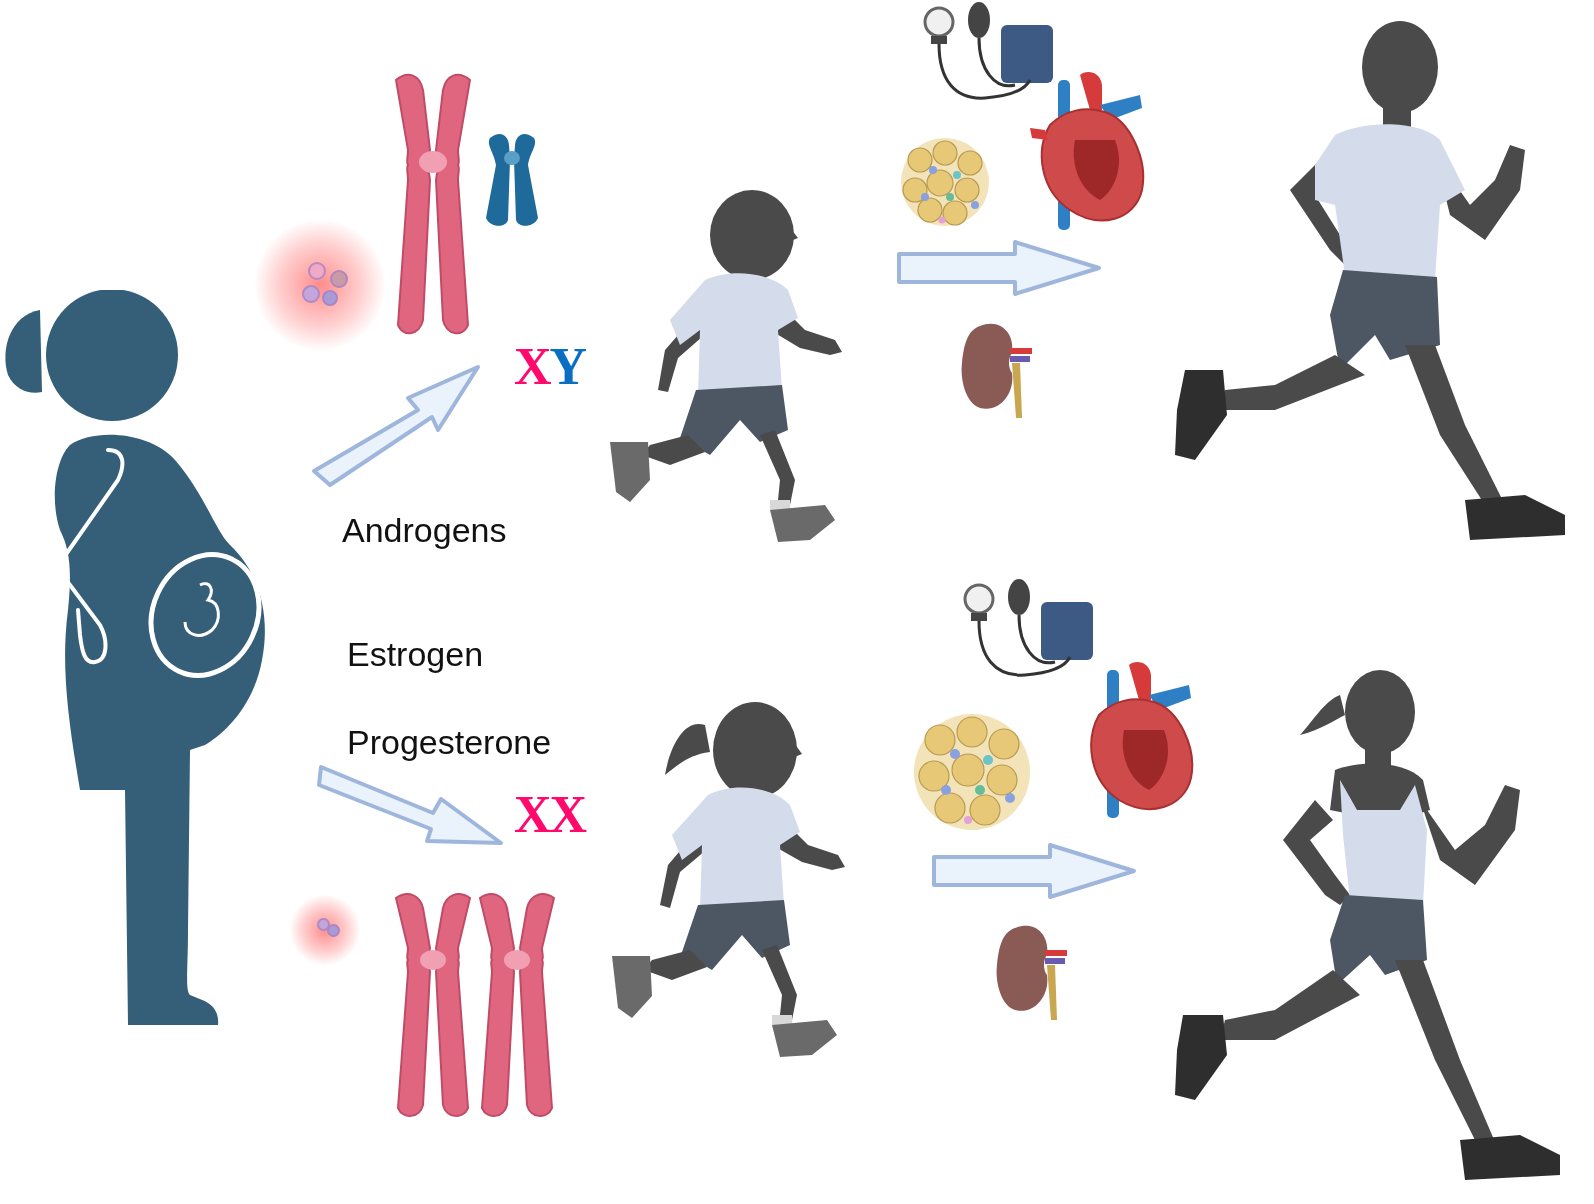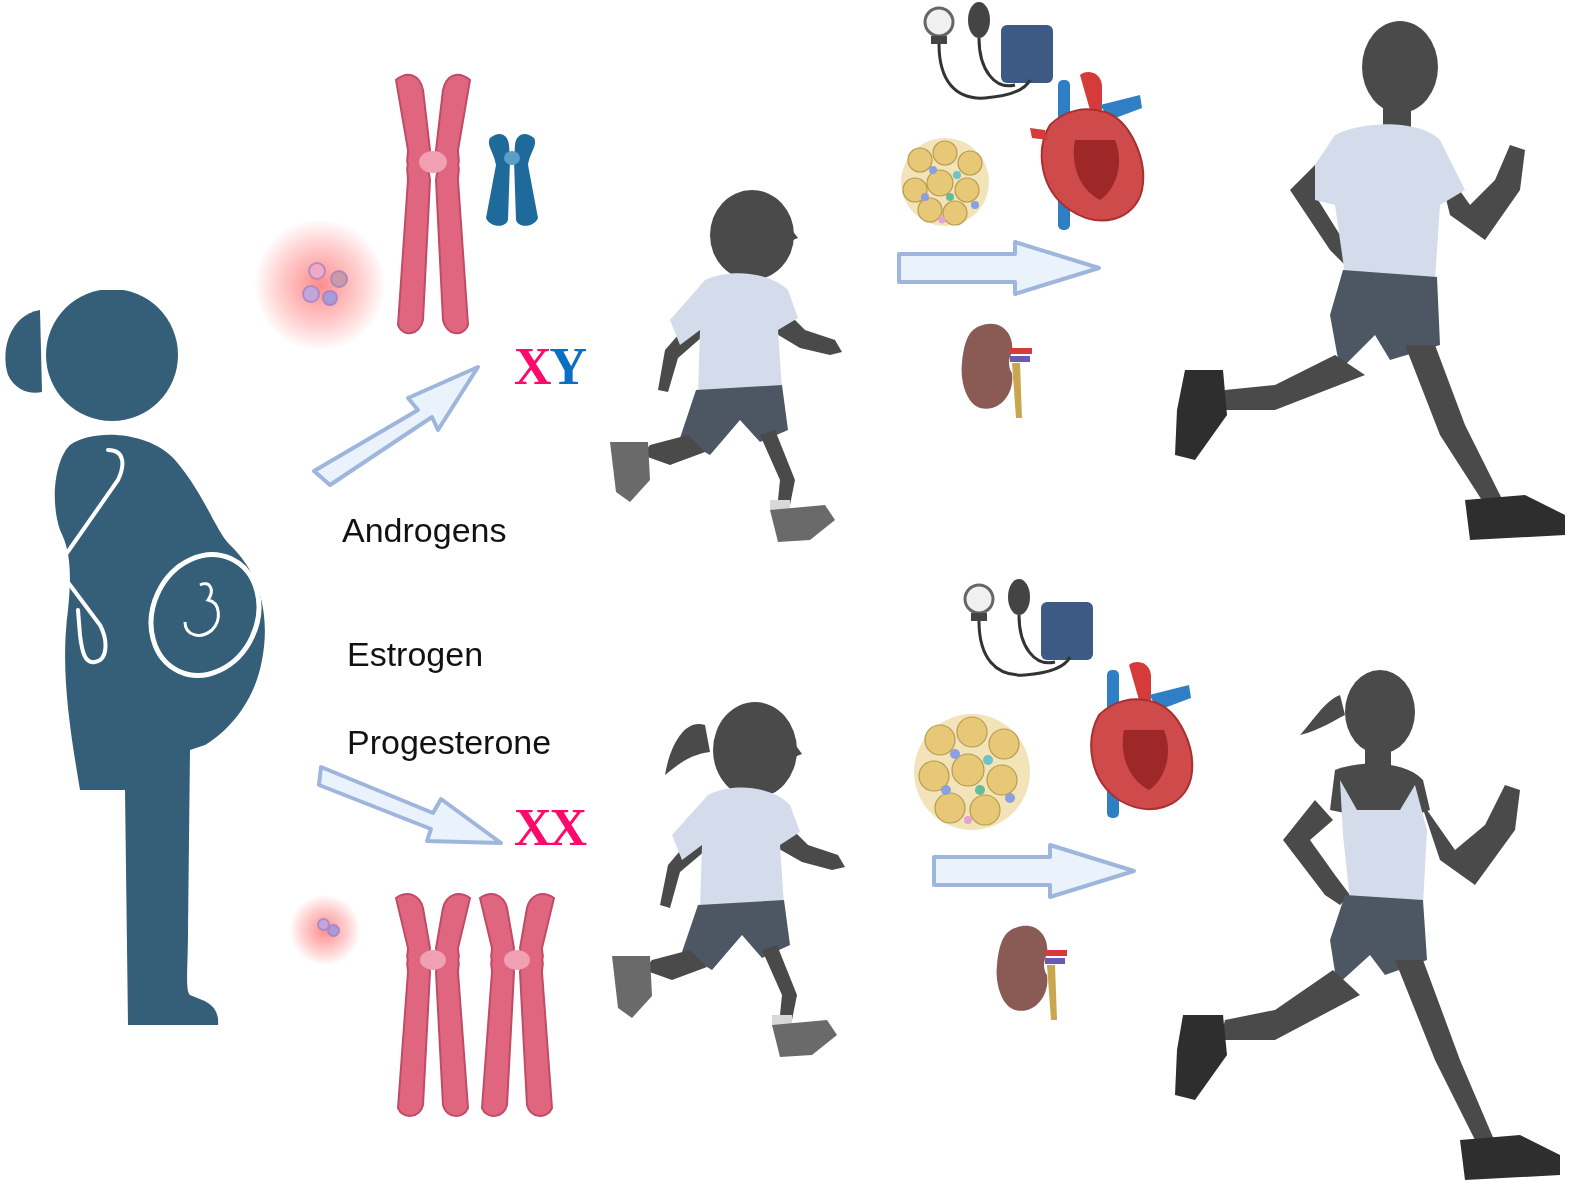--- a/index.html
+++ b/index.html
@@ -97,21 +97,21 @@
   </svg>
 </div>
 
 <div class="label" style="left:342px;top:508px;">Androgens</div>
 <div class="label" style="left:347px;top:632px;">Estrogen</div>
 <div class="label" style="left:347px;top:680px;margin-top:40px;">Progesterone</div>
 
 <div class="chrom-label" style="left:514px;top:335px;">
   <span style="color:#ff0a6c;">X</span><span style="color:#0a6fc2;">Y</span>
 </div>
-<div class="chrom-label" style="left:514px;top:783px;color:#ff0a6c;margin-top:13px;">
+<div class="chrom-label" style="left:514px;top:783px;color:#ff0a6c;">
   <span>X</span><span>X</span>
 </div>
 
 <div class="abs" style="left:610px;top:180px;width:240px;height:370px;">
   <svg width="240" height="370" viewBox="0 0 240 370">
 
     <ellipse cx="142" cy="55" rx="42" ry="45" fill="#4a4a4a"></ellipse>
     <path d="M178,45 L188,58 L178,62 Z" fill="#4a4a4a"></path>
 
     <path d="M90,130 L55,170 L48,210 L58,212 L68,178 L100,150 Z" fill="#4a4a4a"></path>

